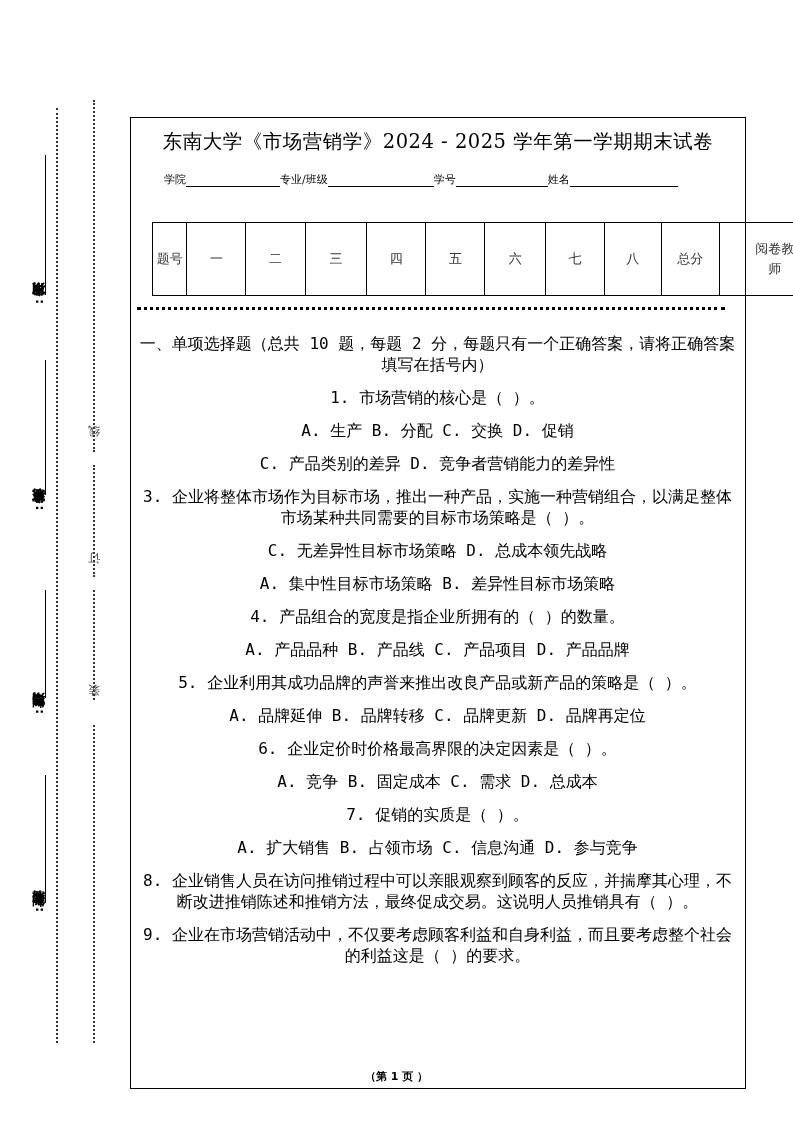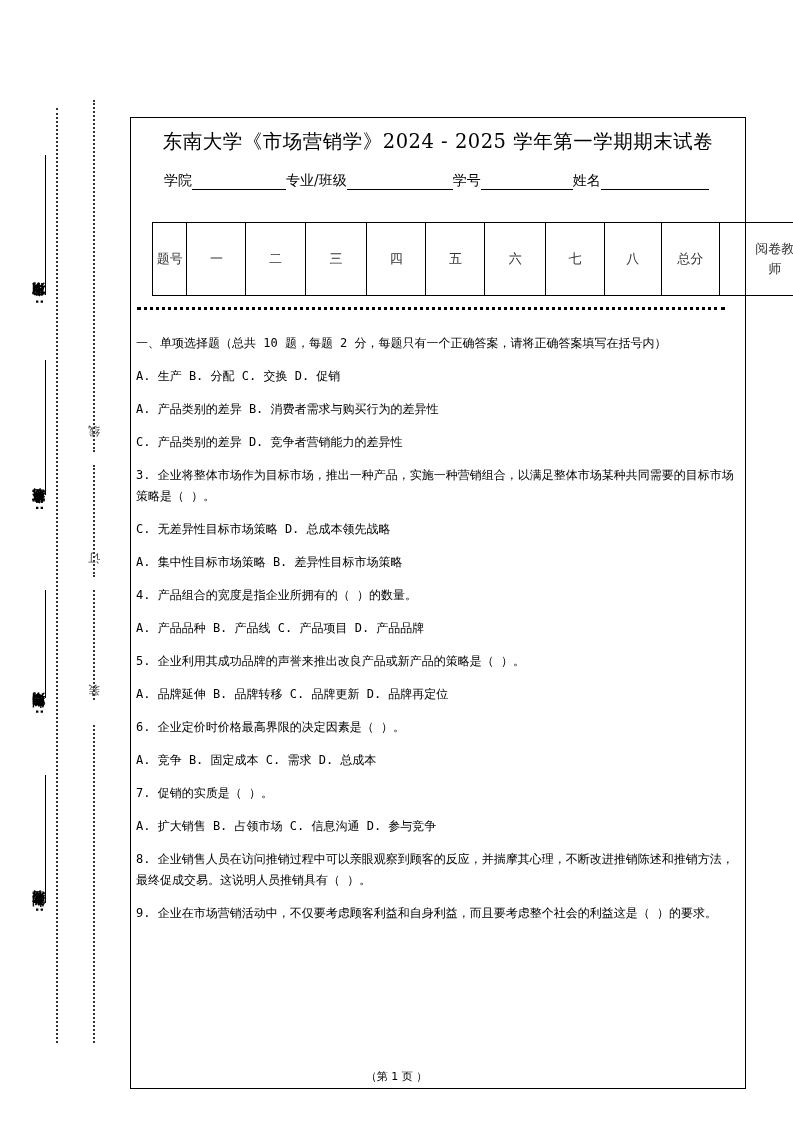--- a/index.html
+++ b/index.html
@@ -33,21 +33,21 @@
       position: absolute; left: 130px; top: 77px; width: 616px; height: 972px;
       border: 1.5px solid #000;
       margin-top: 40px;
     }
     .title {
       position: absolute; left: 0; right: 0; top: 10px; text-align: center;
       font-family: "DejaVu Serif", "Liberation Serif", serif;
       font-size: 19.5px; letter-spacing: 0.5px; white-space: nowrap;
     }
     .info-row {
-      position: absolute; left: 33px; top: 54px; font-size: 14px;
+      position: absolute; left: 33px; top: 54px; font-size: 11px;
       display: flex; align-items: flex-end; white-space: nowrap;
     }
     .info-row .blank { display: inline-block; border-bottom: 1px solid #000; height: 12px; }
 
     table.score {
       position: absolute; left: 21px; top: 104px; width: 679px;
       border-collapse: collapse; font-size: 13px;
     }
     table.score td {
       border: 1px solid #000; text-align: center; vertical-align: middle;
@@ -56,31 +56,31 @@
     table.score td.rowhead { width: 29px; font-size: 13px; line-height: 20px; padding: 0; }
 
     .dot-sep {
       position: absolute; left: 6px; right: 20px; top: 189px; height: 0;
       border-top: 3px dotted #000;
     }
 
     .content {
       position: absolute; left: 5px; right: 6px; top: 215px;
       font-family: "DejaVu Sans Mono", "Liberation Mono", monospace;
-      font-size: 12px; line-height: 21px;
+      font-size: 16px; line-height: 21px; text-align: center;
     }
     .content p { margin: 0; }
     .section-title { margin-bottom: 12px !important; }
     .q { margin-bottom: 12px !important; }
     .opt { margin-bottom: 12px !important; }
 
     .footer {
       position: absolute; left: 0; right: 0; top: 1069px; text-align: center;
       font-family: "DejaVu Sans", "Liberation Sans", sans-serif;
-      font-weight: normal; font-size: 11px;
+      font-weight: bold; font-size: 11px;
     }
   </style>
 </head>
 <body>
 
 <div class="dotline dot-outer"></div>
 <div class="dotline dot-inner-1"></div>
 <div class="dotline dot-inner-2"></div>
 <div class="dotline dot-inner-3"></div>
 <div class="dotline dot-inner-4"></div>
@@ -128,23 +128,23 @@
       <td style="width:94px; padding:16px 30px;">阅卷教师</td>
     </tr>
   </tbody>
     </table>
 
   <div class="dot-sep"></div>
 
   <div class="content">
     <p class="section-title">一、单项选择题（总共 10 题，每题 2 分，每题只有一个正确答案，请将正确答案填写在括号内）</p>
 
+    <p class="q"><span>1.</span> <span>市场营销的核心是（  ）。</span></p>
     <p class="opt">A. 生产  B. 分配  C. 交换  D. 促销</p>
 
-    <p class="opt">A. 产品类别的差异  B. 消费者需求与购买行为的差异性</p>
     <p class="opt">C. 产品类别的差异  D. 竞争者营销能力的差异性</p>
 
     <p class="q"><span>3.</span> <span>企业将整体市场作为目标市场，推出一种产品，实施一种营销组合，以满足整体市场某种共同需要的目标市场策略是（  ）。</span></p>
     <p class="opt">C. 无差异性目标市场策略  D. 总成本领先战略</p>
     <p class="opt">A. 集中性目标市场策略  B. 差异性目标市场策略</p>
 
     <p class="q"><span>4.</span> <span>产品组合的宽度是指企业所拥有的（  ）的数量。</span></p>
     <p class="opt">A. 产品品种  B. 产品线  C. 产品项目  D. 产品品牌</p>
 
     <p class="q"><span>5.</span> <span>企业利用其成功品牌的声誉来推出改良产品或新产品的策略是（  ）。</span></p>

